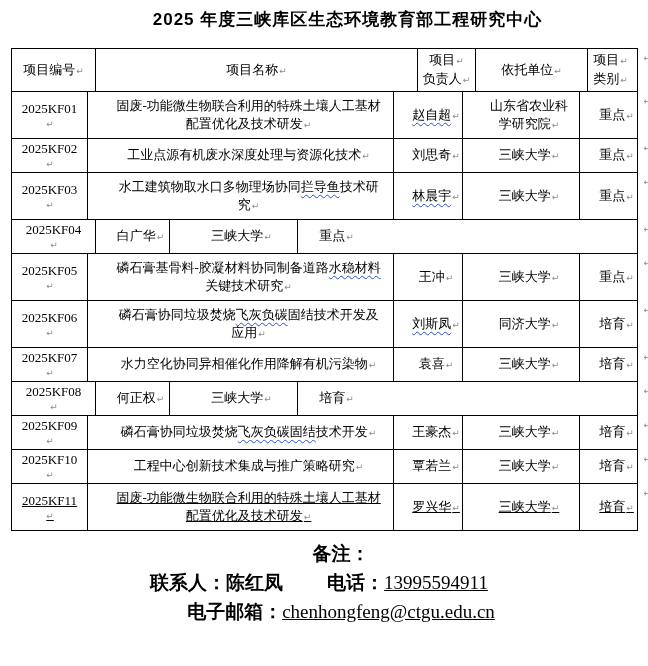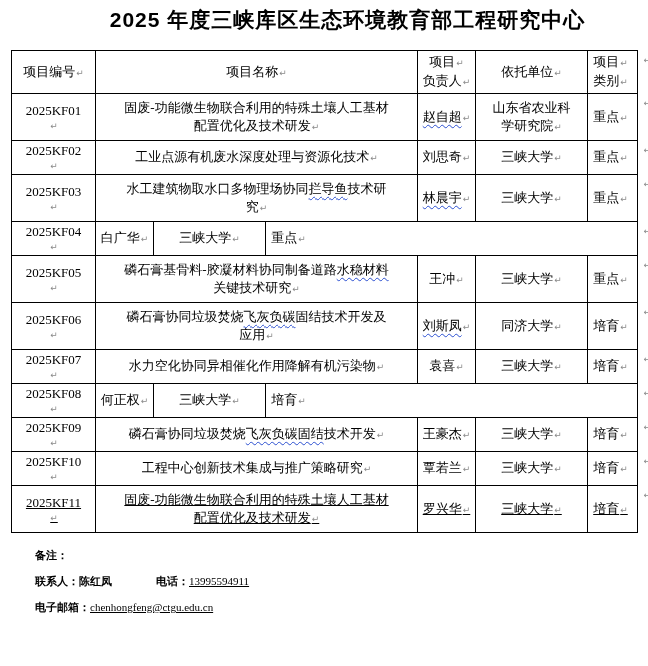--- a/index.html
+++ b/index.html
@@ -9,21 +9,21 @@
     color:#000;
     -webkit-font-smoothing:antialiased;
   }
   .page{width:648px;height:666px;position:relative;}
 
   
   .title-line{
     text-align:center;
     font-family:"Liberation Sans","DejaVu Sans",sans-serif;
     font-weight:700;
-    font-size:21px;
+    font-size:17px;
     line-height:28px;
     letter-spacing:1px;
     color:#000;
     padding-left:48px;
   }
   .title-line.first{padding-top:6px;}
   .title-line.second{margin-top:9px;}
 
   
   .mark{
@@ -55,42 +55,43 @@
     box-sizing:border-box;
     padding:1px 2px;
   }
   .cell:last-of-type{border-right:none;}
   .c1{width:84px;}
   .c2{width:322px;}
   .c3{width:58px;}
   .c4{width:112px;}
   .c5{width:45px;}
   .hrow{height:42px;}
-  .drow{height:33px;}
+  .drow{height:33px;gap:16px;}
   .drow.tall{height:46px;}
   .txt{white-space:pre-line;}
   .hline{line-height:18px;}
   .wavy{
     text-decoration:underline;
     text-decoration-style:wavy;
     text-decoration-color:#2b4fd0;
     text-decoration-thickness:1px;
     text-underline-offset:3px;
   }
   .row-end{
     position:absolute;
     right:-14px;top:3px;
   }
 
   
   .footer{margin:10px 0 0 35px;}
   .fline{
-    font-size:11px;
+    font-size:19px;
     line-height:25px;
     font-weight:700;
+    text-align:center;
   }
   .fline .plain{font-weight:400;text-decoration:underline;}
   .gap{display:inline-block;width:44px;}
 </style>
 </head>
 <body>
 
 <div class="page">
 
   <div class="title-line first"><span>2025 年度三峡库区生态环境教育部工程研究中心</span><span class="mark"></span></div>

